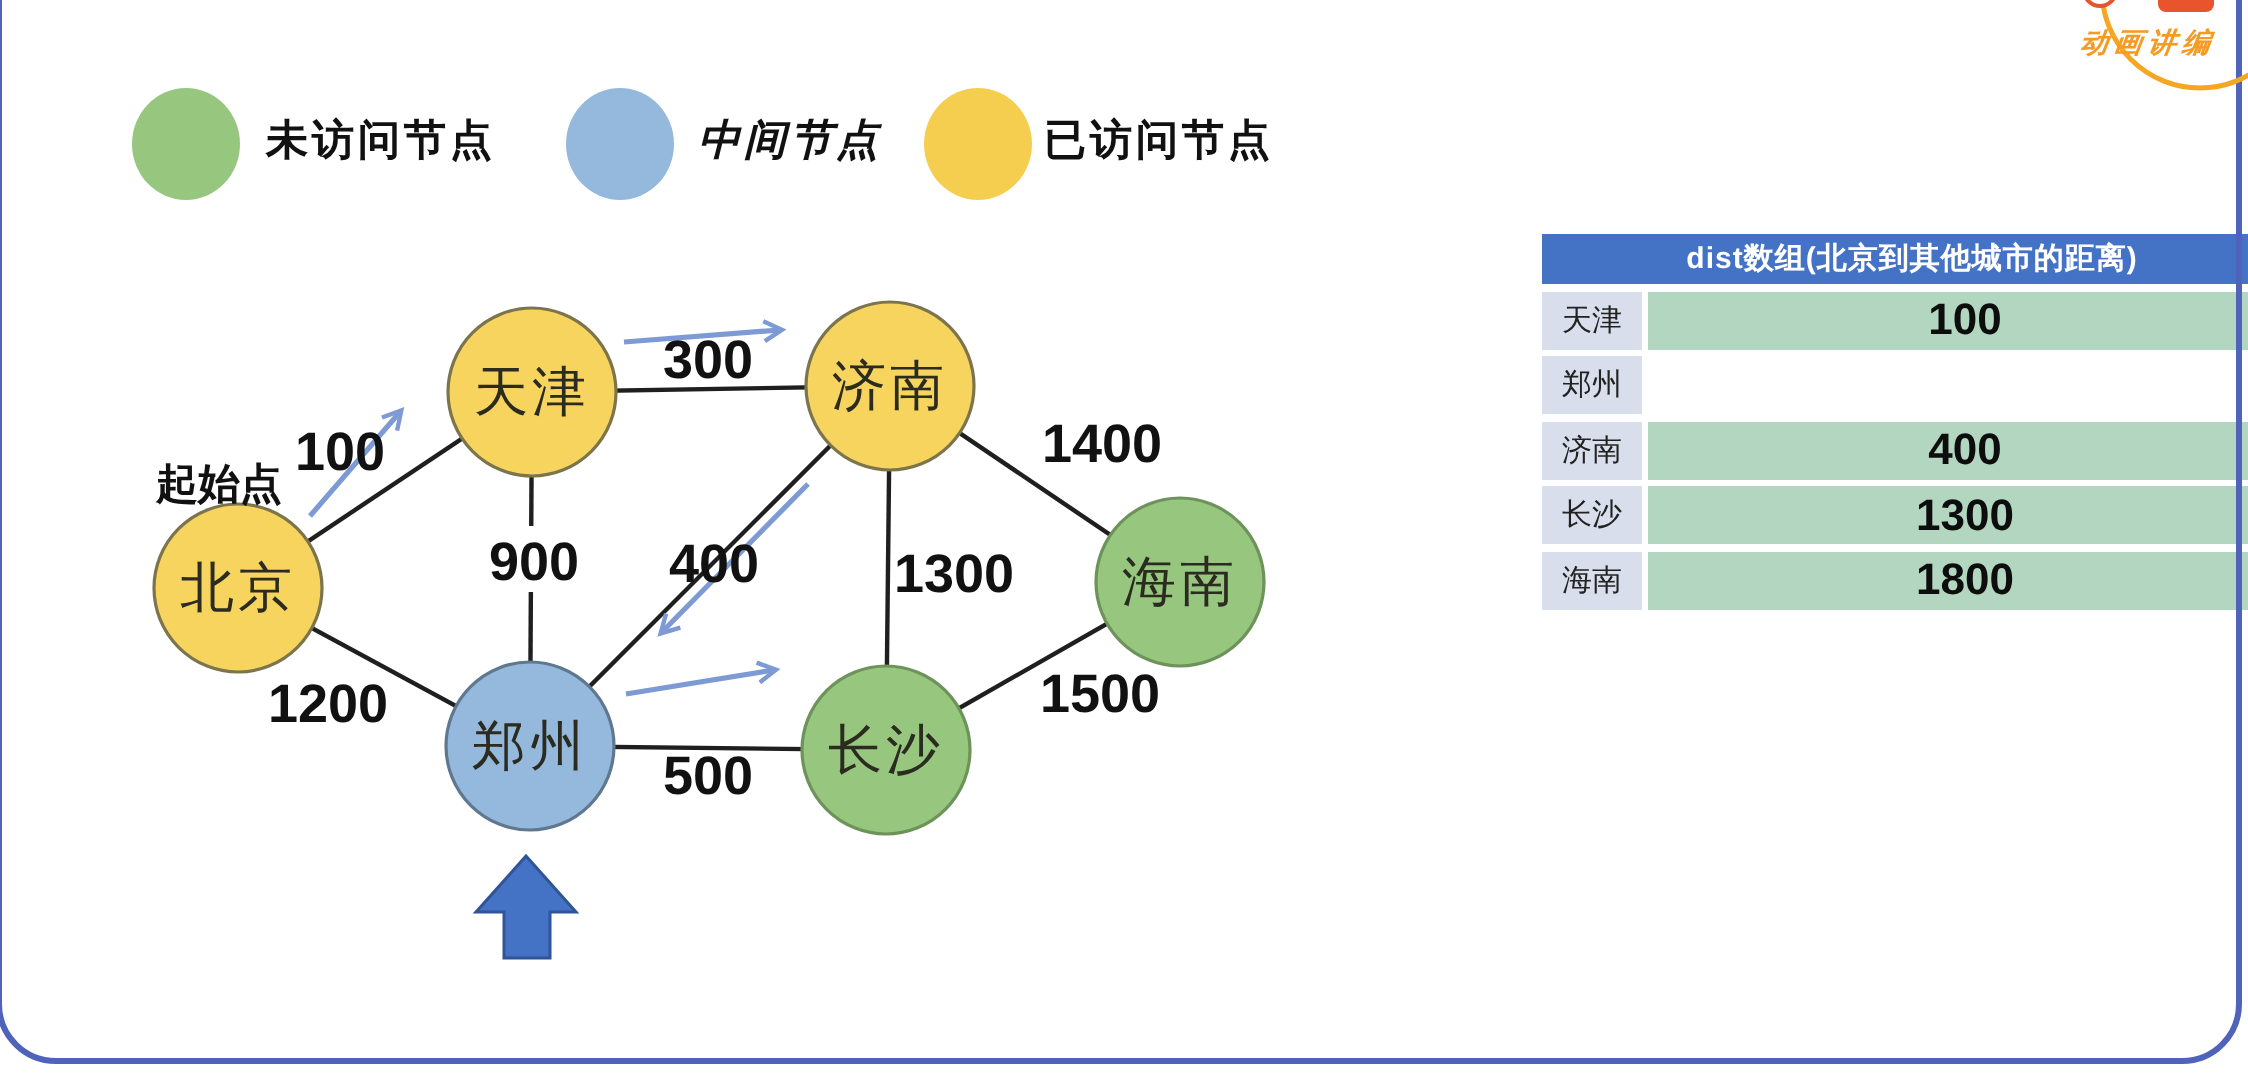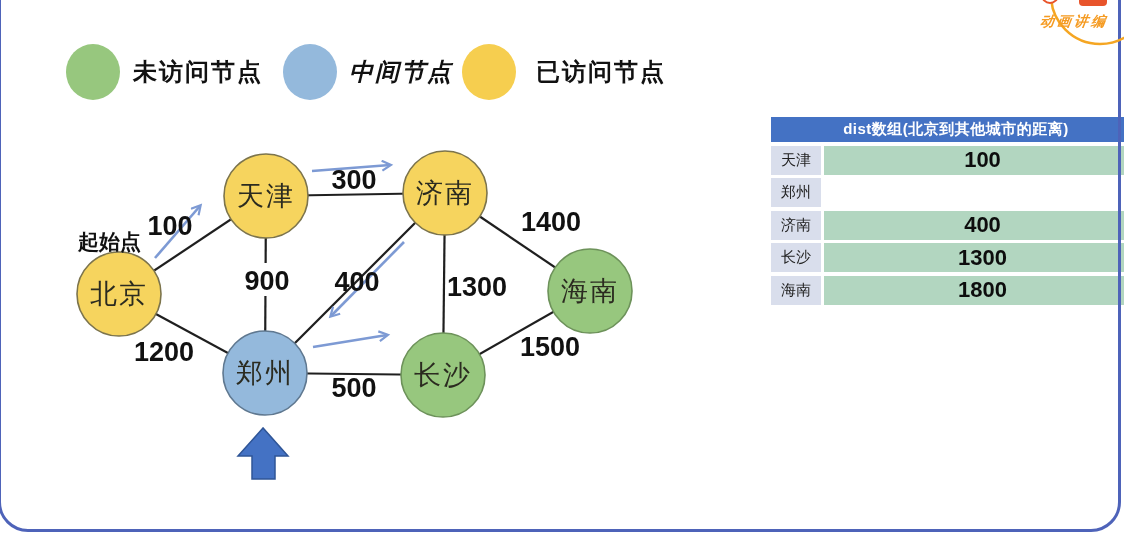--- a/index.html
+++ b/index.html
@@ -22,26 +22,26 @@
     position:absolute;left:26px;top:13px;width:90px;
     color:#F59B22;font-size:14px;font-weight:bold;font-style:italic;
     letter-spacing:3px;transform:skewX(-8deg);white-space:nowrap;
   }
   
   .legend-dot{position:absolute;width:54px;height:56px;border-radius:50%;}
   .legend-dot.unvisited{left:66px;top:44px;background:#97C77E;}
   .legend-dot.intermediate{left:283px;top:44px;background:#94B9DC;}
   .legend-dot.visited{left:462px;top:44px;background:#F6CE4F;}
   .legend-label{
-    position:absolute;top:56px;font-size:24px;font-weight:bold;color:#111;
+    position:absolute;top:56px;font-size:21px;font-weight:bold;color:#111;
     letter-spacing:2px;white-space:nowrap;
   }
   .legend-label.l1{left:133px;}
   .legend-label.l2{left:349px;font-style:italic;}
-  .legend-label.l3{left:536px;}
+  .legend-label.l3{left:522px;}
   
   .graph{position:absolute;left:0;top:120px;width:700px;height:400px;}
   .edge{stroke:#1f1f1f;stroke-width:2.2;}
   .node-circle{stroke-width:1.6;}
   .node-visited{fill:#F6D45E;stroke:#7c744c;}
   .node-intermediate{fill:#94B9DC;stroke:#5f7890;}
   .node-unvisited{fill:#97C77E;stroke:#6d925a;}
   .node-label{font-size:27px;fill:#2b2b20;text-anchor:middle;letter-spacing:2px;}
   .weight{font-size:27px;font-weight:bold;fill:#111;text-anchor:middle;}
   .annotation{font-size:21px;font-weight:bold;fill:#111;}

